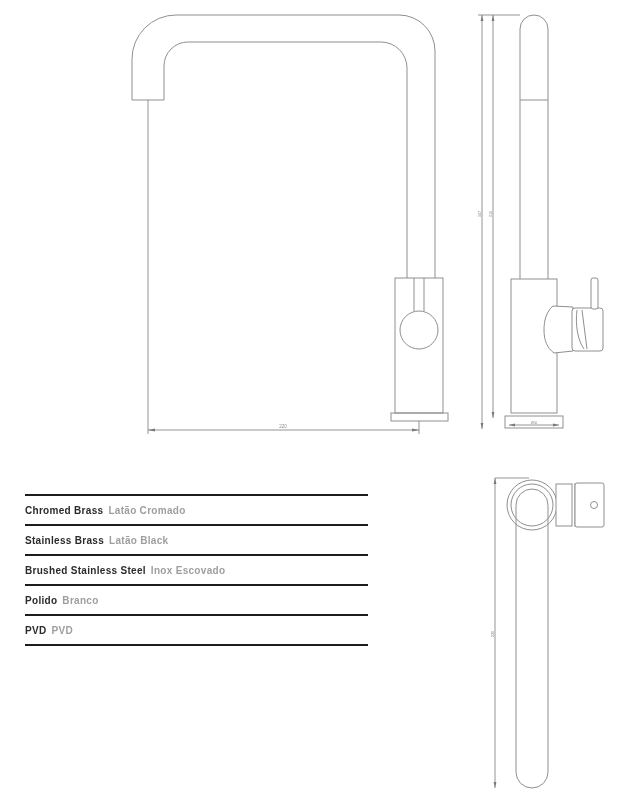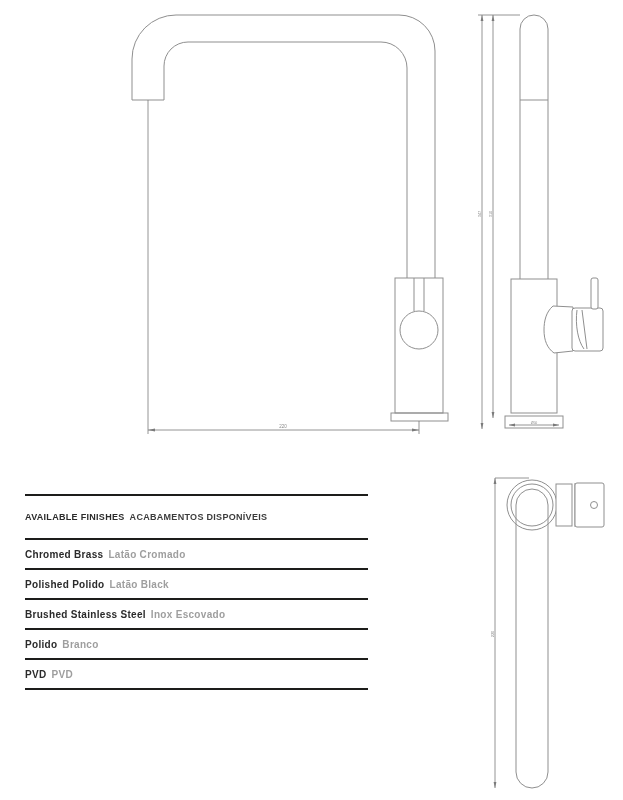--- a/index.html
+++ b/index.html
@@ -116,31 +116,27 @@
     <path class="drawing" d="M516,505 A16,16 0 0 1 548,505 L548,772 A16,16 0 0 1 516,772 Z"></path>
 
     <rect class="drawing-fill" x="556" y="484" width="16" height="42"></rect>
     <path class="drawing" d="M575,483 L575,527"></path>
     <rect class="drawing-fill" x="575" y="483" width="29" height="44" rx="2"></rect>
     <circle class="drawing" cx="594" cy="505" r="3.5"></circle>
   </g>
 </svg>
 
 <div class="finishes">
-  <div class="band header">
-    <span class="t-bold">AVAILABLE FINISHES</span>
-    <span class="t-dark">ACABAMENTOS DISPONÍVEIS</span>
-  </div>
 
   <div class="band row">
     <span class="t-bold">Chromed Brass</span>
     <span class="t-gray">Latão Cromado</span>
   </div>
   <div class="band row">
-    <span class="t-bold">Polished Polido</span>
+    <span class="t-bold">Stainless Brass</span>
     <span class="t-gray">Latão Black</span>
   </div>
   <div class="band row">
     <span class="t-bold">Brushed Stainless Steel</span>
     <span class="t-gray">Inox Escovado</span>
   </div>
   <div class="band row">
     <span class="t-bold">Polido</span>
     <span class="t-gray">Branco</span>
   </div>

